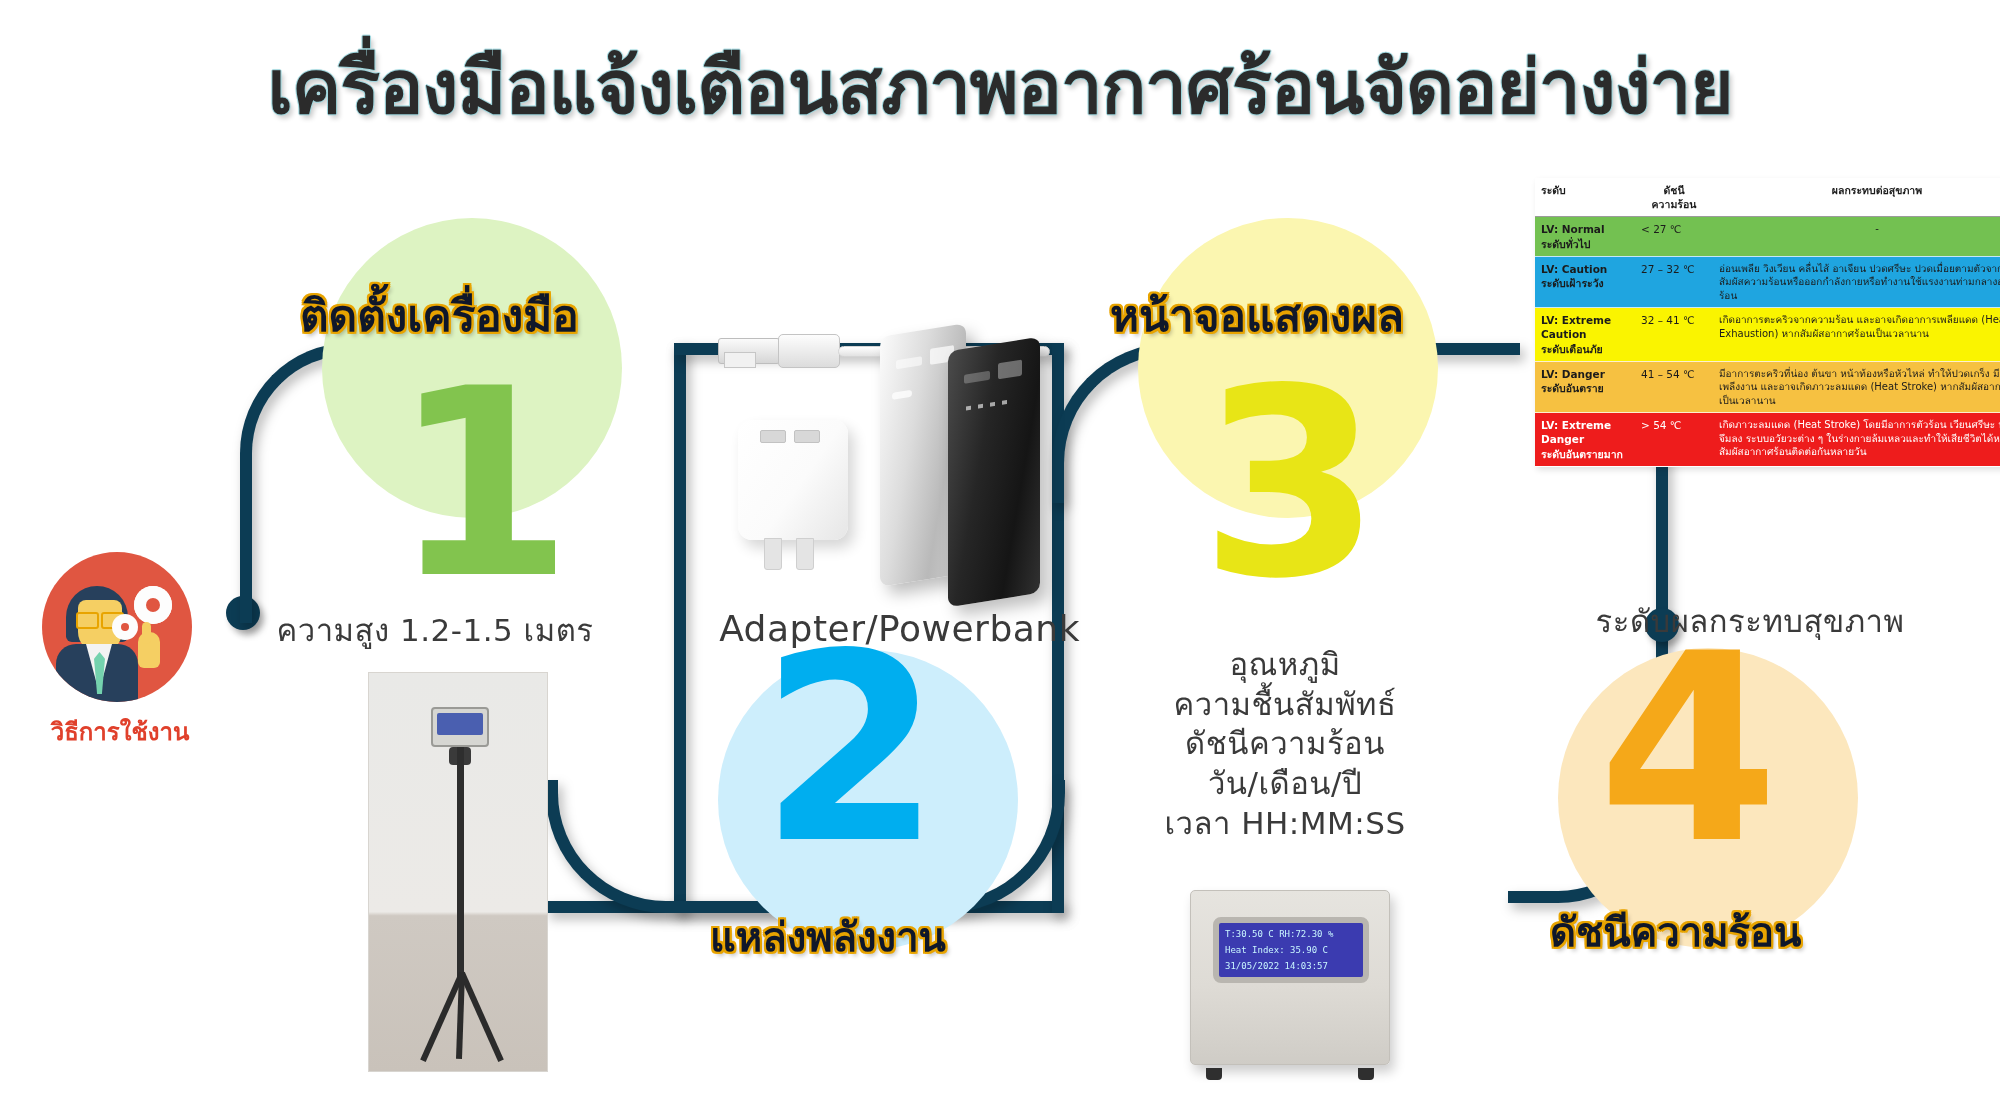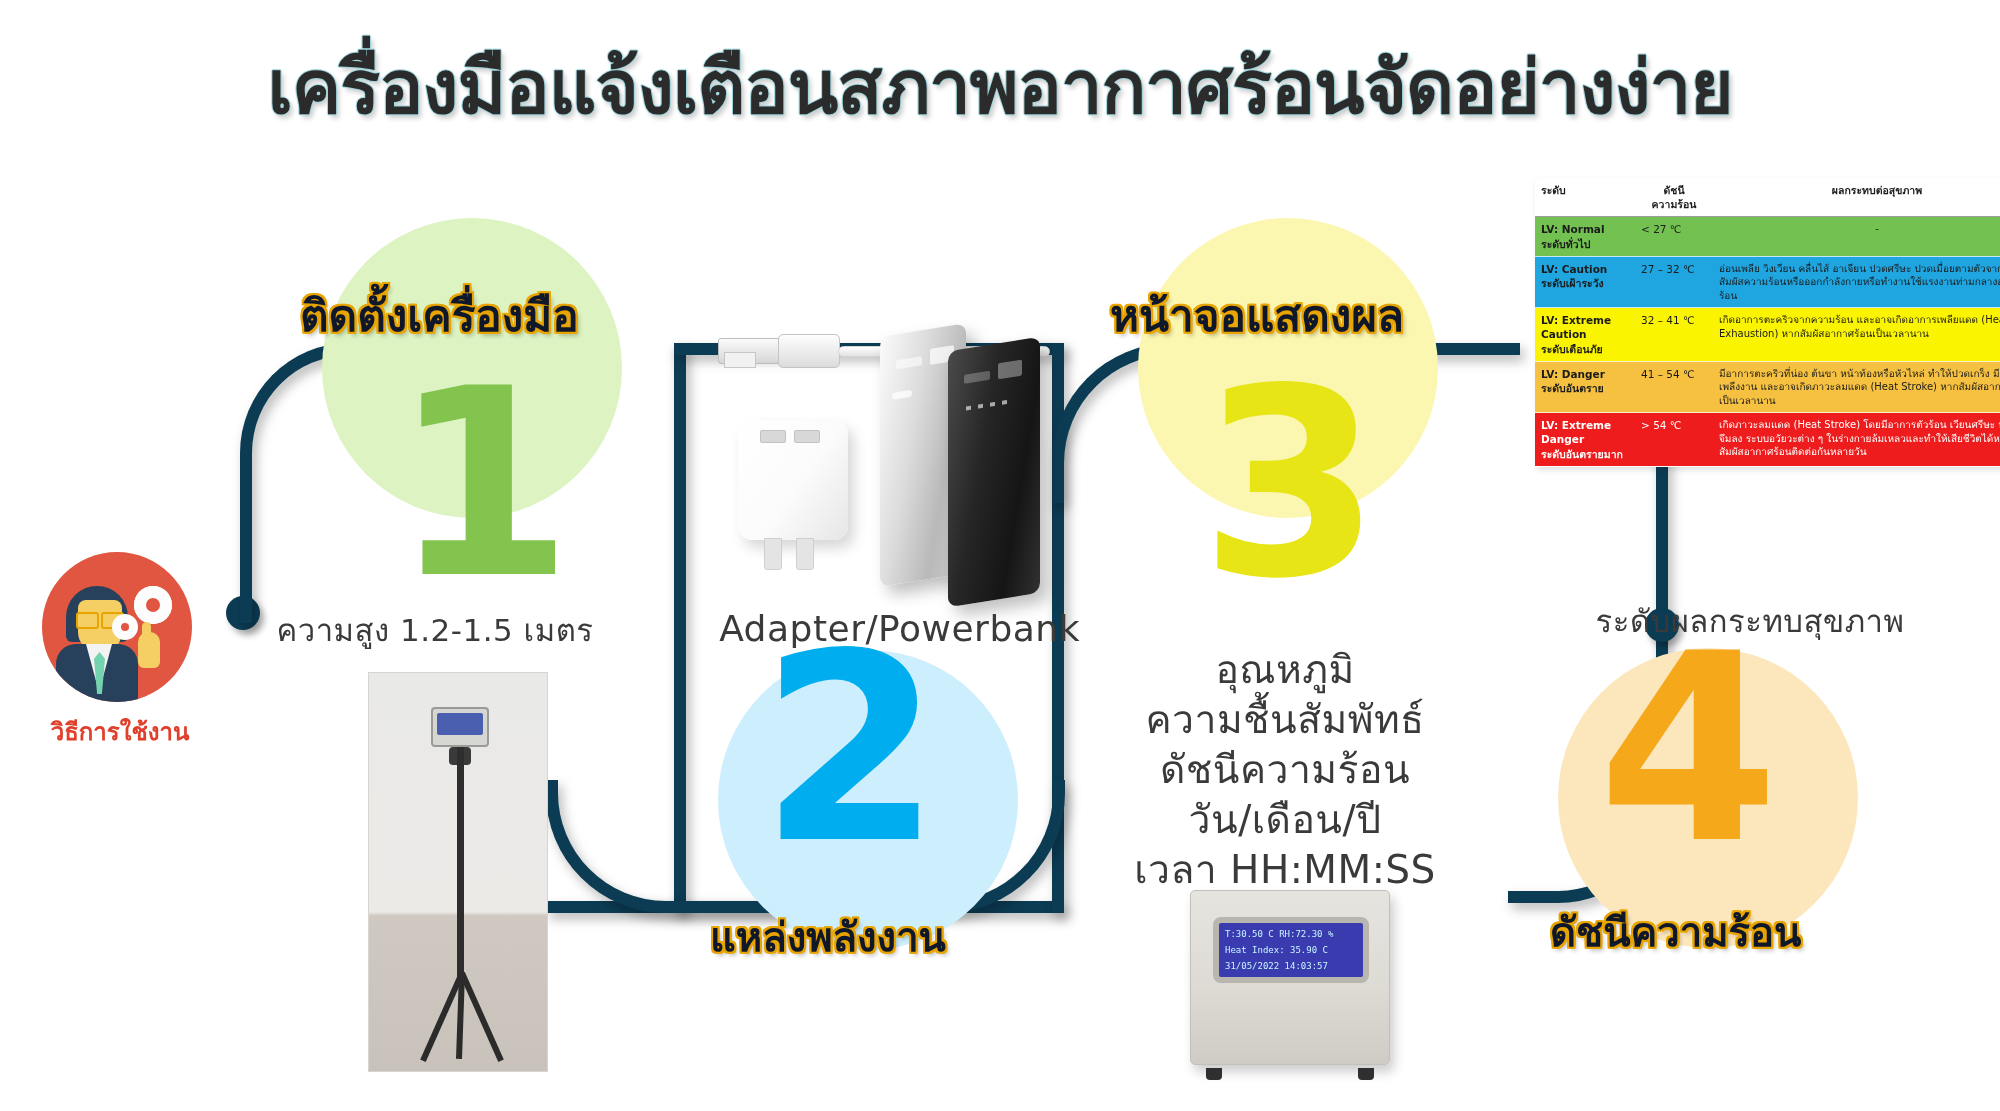--- a/index.html
+++ b/index.html
@@ -43,21 +43,21 @@
   .big-num {
     position: absolute; font-family: "DejaVu Sans", sans-serif;
     font-weight: 700; line-height: .8; user-select: none;
   }
   .caption {
     position: absolute; text-align: center; white-space: nowrap;
     font-size: 31px; color: #3a3a3a; font-weight: 400; letter-spacing: .5px;
   }
   .caption-multi {
     position: absolute; text-align: center;
-    font-size: 39px; color: #3a3a3a; line-height: 1.28; letter-spacing: .5px;
+    font-size: 31px; color: #3a3a3a; line-height: 1.28; letter-spacing: .5px;
   }
 
   
   .start-icon { position: absolute; left: 42px; top: 552px; width: 150px; height: 150px; }
   .start-circle {
     position: absolute; inset: 0; border-radius: 50%; background: #e05641; overflow: hidden;
   }
   .si-hair { position:absolute; left:24px; top:34px; width:62px; height:56px;
     background:#27405c; border-radius: 32px 32px 6px 6px; }
   .si-face { position:absolute; left:36px; top:48px; width:44px; height:52px;

